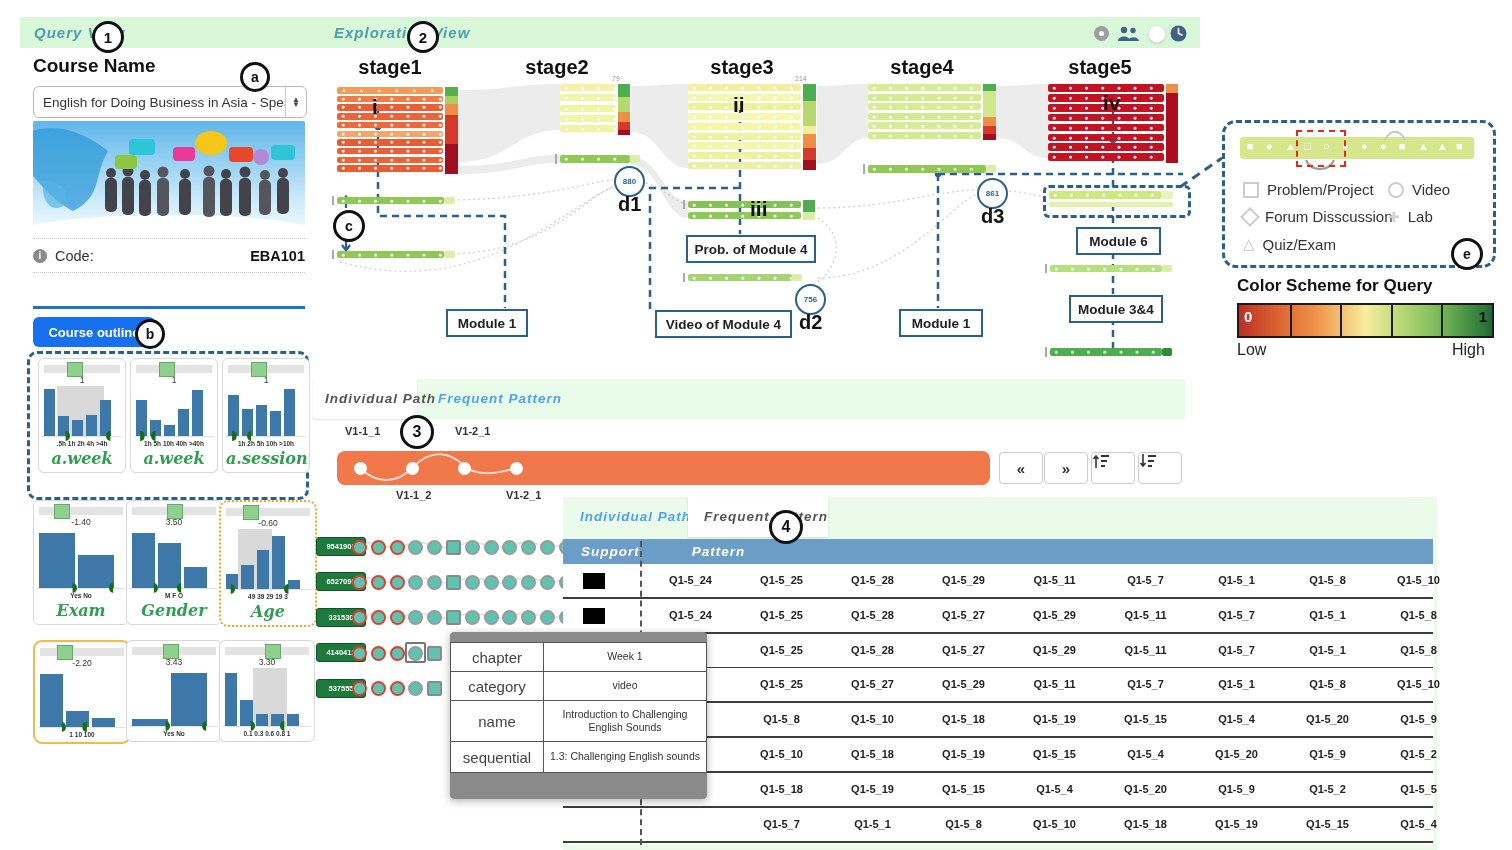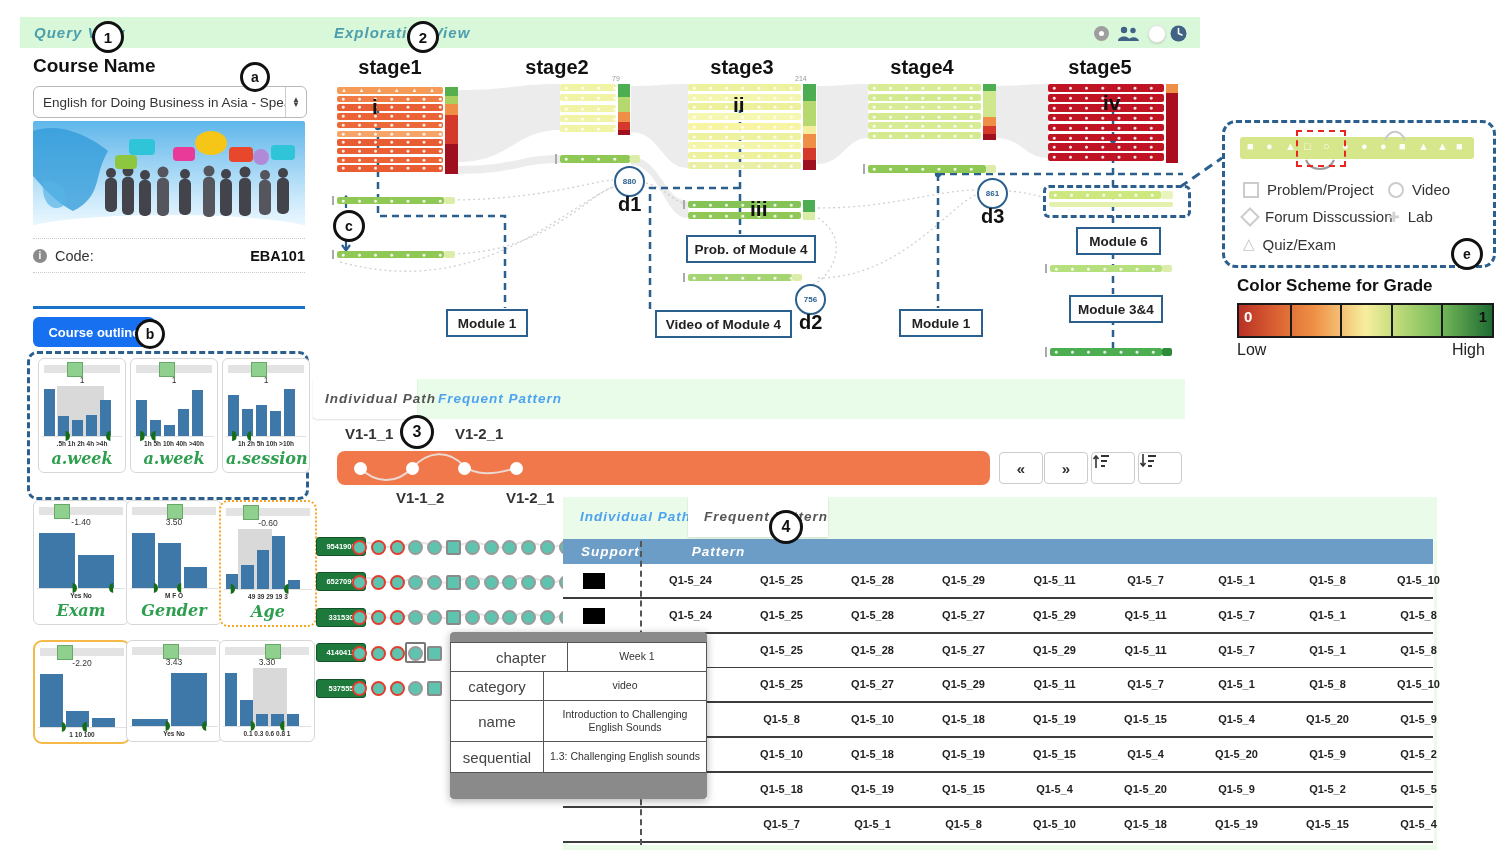--- a/index.html
+++ b/index.html
@@ -30,21 +30,21 @@
   .tabbar{position:absolute;background:#e9fbe9}
   .tabtxt{position:absolute;font-style:italic;font-weight:bold;font-size:13.5px;letter-spacing:1px;white-space:nowrap}
   .navbtn{position:absolute;width:42px;height:30px;background:#fff;border:1px solid #ccc;border-radius:4px;
        display:flex;align-items:center;justify-content:center;font-size:15px;font-weight:bold;color:#333;z-index:6}
   .seqbadge{position:absolute;width:48px;height:17px;background:#1d7a3c;border:1px solid #14522a;border-radius:3px;
        color:#fff;font-size:7.5px;font-weight:bold;display:flex;align-items:center;justify-content:center;z-index:5}
   .seqdot{position:absolute;border-radius:50%;background:#5fc4af;z-index:5}
   .ptable-row{position:absolute;background:#fff;border-bottom:2px solid #3c3c3c}
   .pcell{position:absolute;width:91px;text-align:center;font-size:11px;font-weight:bold;color:#222;top:10px}
   .psupport{position:absolute;width:22px;height:16px;background:#000;top:9px;left:20px}
-  .vlabel{position:absolute;font-size:15px;font-weight:bold;color:#333;z-index:6}
+  .vlabel{position:absolute;font-size:11px;font-weight:bold;color:#333;z-index:6}
   .legend-item-label{font-size:15px;color:#333;margin-left:8px}
   .tooltip-key{border-right:1px solid #555;width:92px;display:flex;align-items:center;justify-content:center;
        font-size:15px;color:#444;flex-shrink:0}
   .tooltip-val{flex:1;display:flex;align-items:center;justify-content:center;font-size:10.5px;color:#333;
        text-align:center;padding:0 4px;line-height:1.25}
   svg{position:absolute;left:0;top:0;overflow:visible}
 </style>
 </head>
 <body>
 
@@ -795,21 +795,21 @@
         <div class="pcell" style="left: 628px;">Q1-5_19</div>
         <div class="pcell" style="left: 719px;">Q1-5_15</div>
         <div class="pcell" style="left: 810px;">Q1-5_4</div>
       </div>
     </div>
   <div class="abs" style="left:640px;top:541px;height:304px;border-left:2px dashed #555;z-index:7"></div>
 
   <div class="abs" style="left:450px;top:632px;width:257px;z-index:60;box-shadow:0 2px 8px rgba(0,0,0,.3)">
     <div style="height:10px;background:#8a8a8a;border-radius:4px 4px 0 0"></div>
     <div id="tooltip-rows" style="border-left:1px solid #555;border-right:1px solid #555;background:#fff">
-        <div style="display: flex; height: 28px; border-bottom: 1px solid rgb(85, 85, 85); border-top: 1px solid rgb(85, 85, 85); padding-left: 24px;">
+        <div style="display: flex; height: 28px; border-bottom: 1px solid rgb(85, 85, 85); border-top: 1px solid rgb(85, 85, 85);">
           <div class="tooltip-key">chapter</div>
           <div class="tooltip-val">Week 1</div>
         </div>
         <div style="display: flex; height: 28px; border-bottom: 1px solid rgb(85, 85, 85);">
           <div class="tooltip-key">category</div>
           <div class="tooltip-val">video</div>
         </div>
         <div style="display: flex; height: 40px; border-bottom: 1px solid rgb(85, 85, 85);">
           <div class="tooltip-key">name</div>
           <div class="tooltip-val">Introduction to Challenging English Sounds</div>
@@ -859,21 +859,21 @@
       <div class="abs" style="left: 1388px; top: 181px; display: flex; align-items: center; z-index: 11;">
         <span style="width: 12px; height: 12px; border: 2px solid rgb(204, 204, 204); border-radius: 50%; display: inline-block;"></span>
         <span class="legend-item-label">Video</span>
       </div>
       <div class="abs" style="left: 1388px; top: 208px; display: flex; align-items: center; z-index: 11;">
         <span style="color: rgb(210, 210, 210); font-size: 14px; display: inline-block;">✚</span>
         <span class="legend-item-label">Lab</span>
       </div>
     </div>
 
-  <div class="abs" style="left:1237px;top:276px;font-size:17px;font-weight:bold;color:#111;z-index:9">Color Scheme for Grade</div>
+  <div class="abs" style="left:1237px;top:276px;font-size:17px;font-weight:bold;color:#111;z-index:9">Color Scheme for Query</div>
   <div class="abs" style="left:1237px;top:303px;width:253px;height:31px;border:2px solid #1a1a1a;z-index:9;
        background:linear-gradient(90deg,#b93125 0%,#d95f31 14%,#ef9147 30%,#f7ee9e 50%,#b9d877 64%,#74b858 80%,#1f6b33 100%)">
     <div style="position:absolute;left:20%;top:0;width:2px;height:100%;background:#1a1a1a"></div>
     <div style="position:absolute;left:40%;top:0;width:2px;height:100%;background:#1a1a1a"></div>
     <div style="position:absolute;left:60%;top:0;width:2px;height:100%;background:#1a1a1a"></div>
     <div style="position:absolute;left:80%;top:0;width:2px;height:100%;background:#1a1a1a"></div>
     <span style="position:absolute;left:5px;top:3px;color:#fff;font-weight:bold;font-size:15px">0</span>
     <span style="position:absolute;right:5px;top:3px;color:#111;font-weight:bold;font-size:15px">1</span>
   </div>
   <span class="abs" style="left:1237px;top:341px;font-size:16px;color:#222;z-index:9">Low</span>

